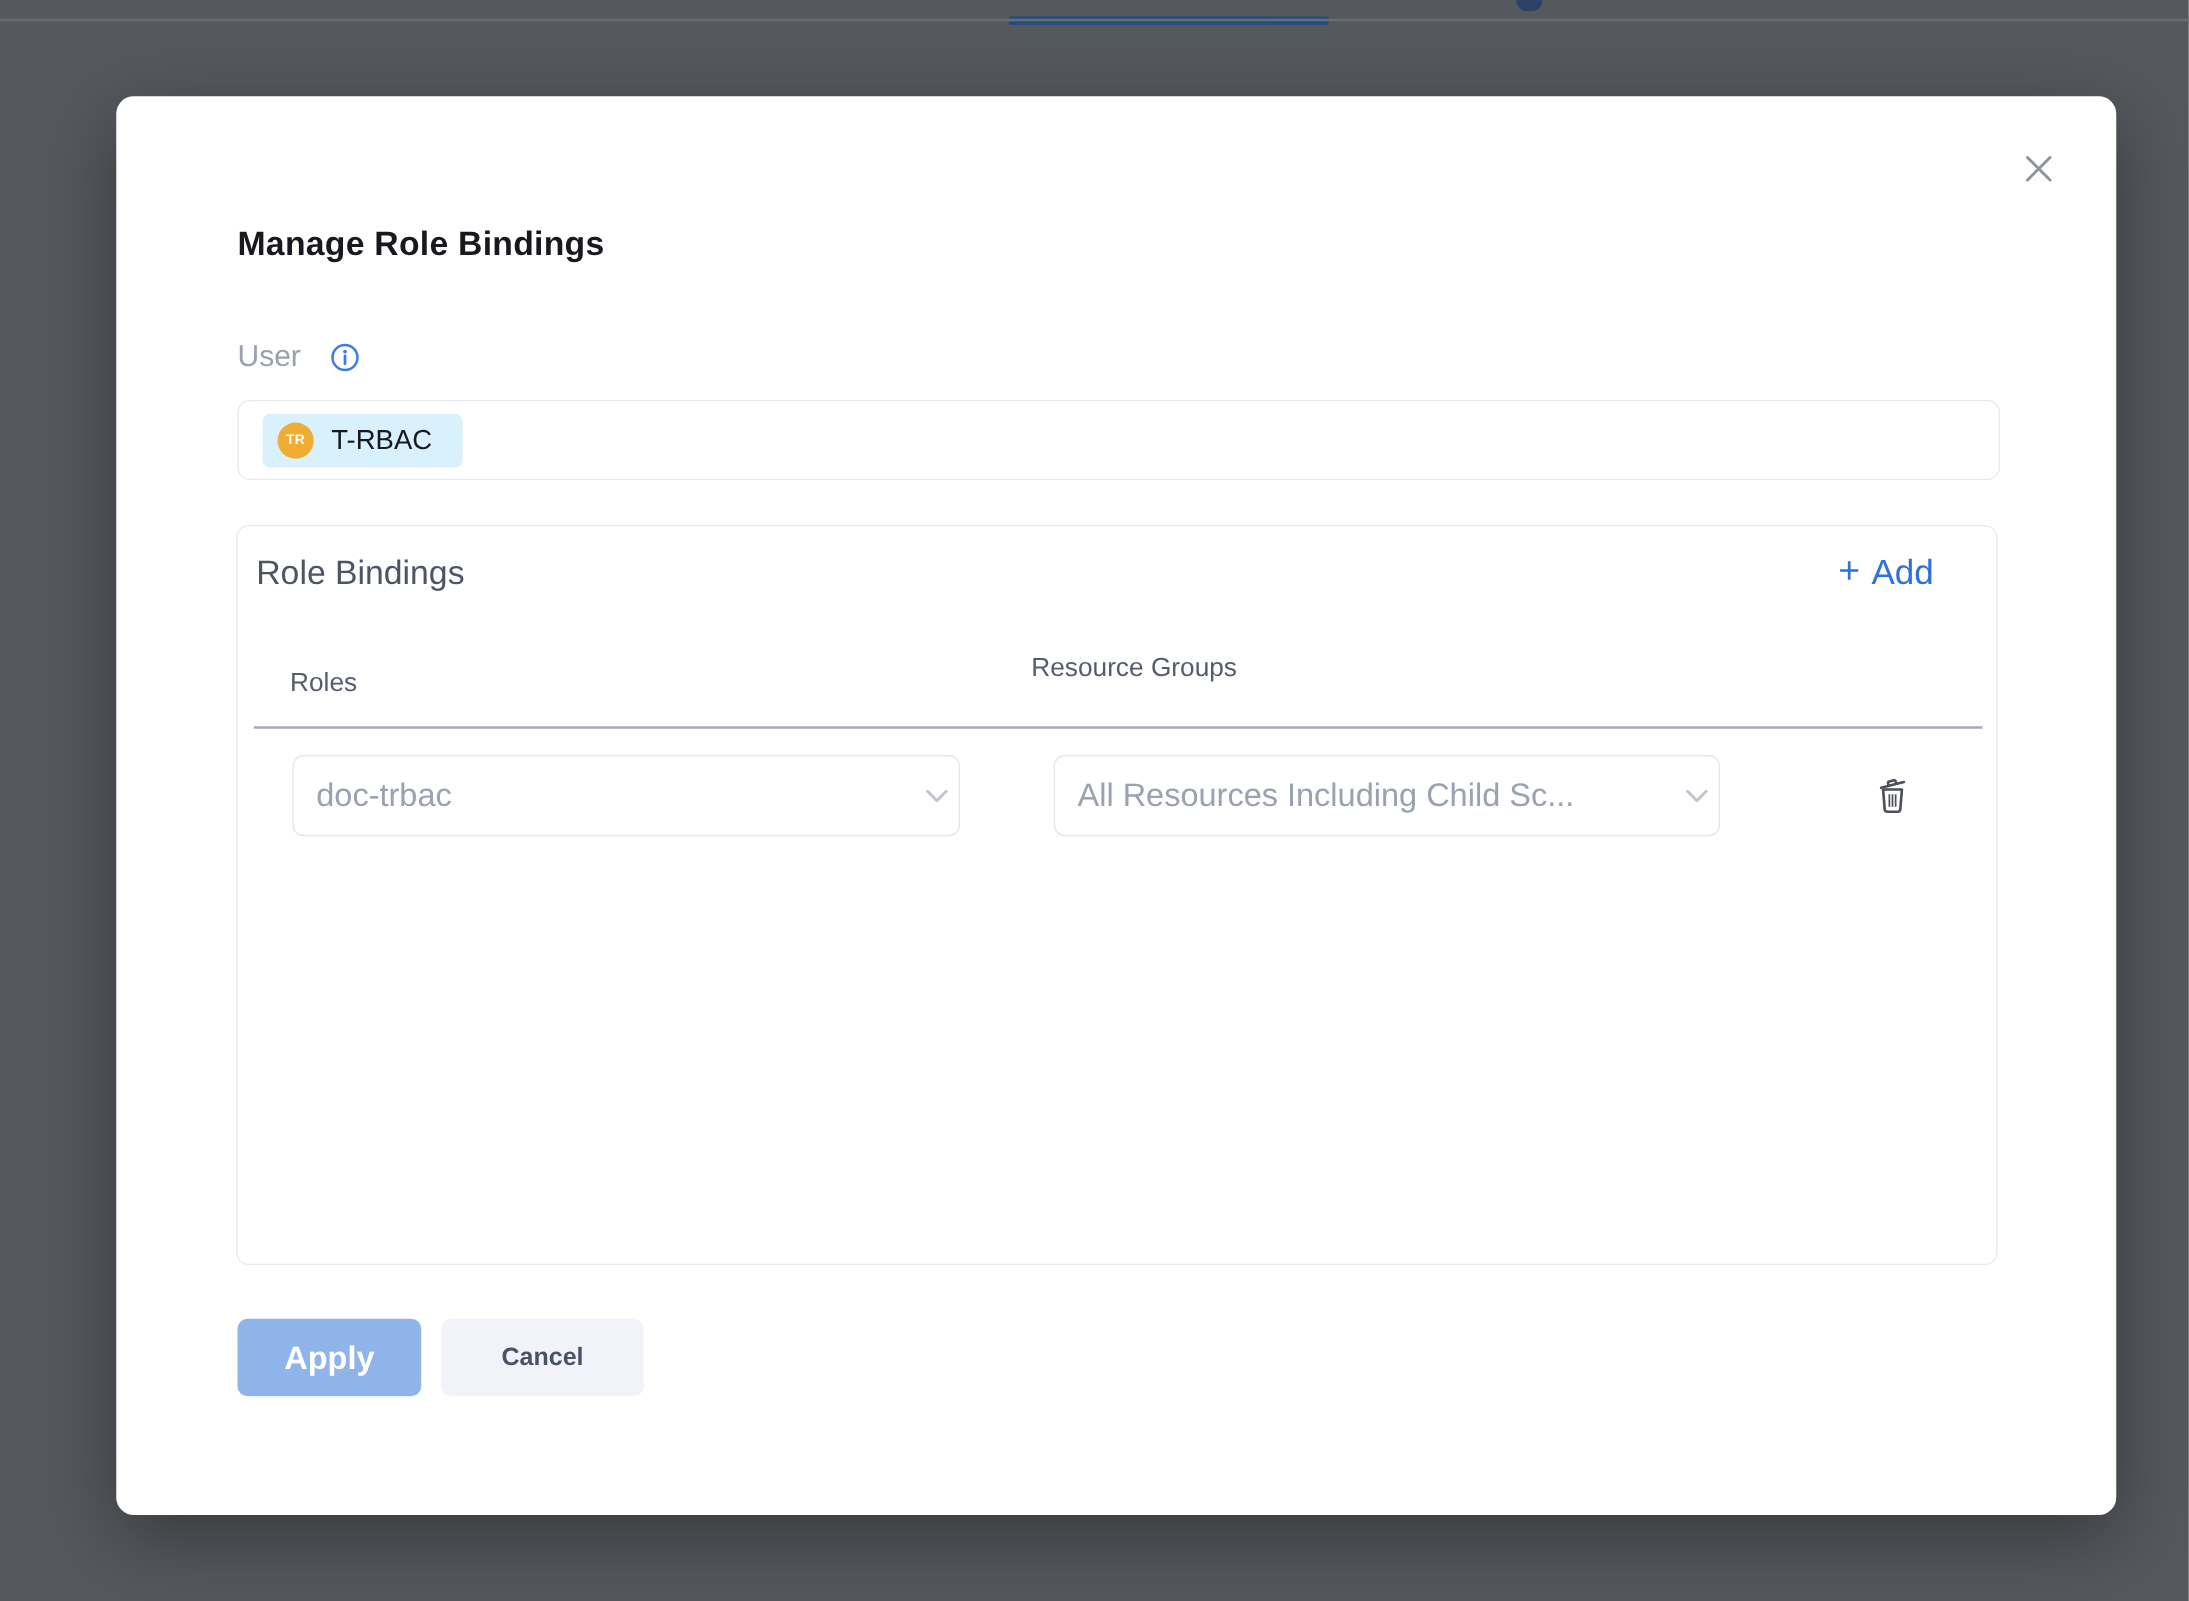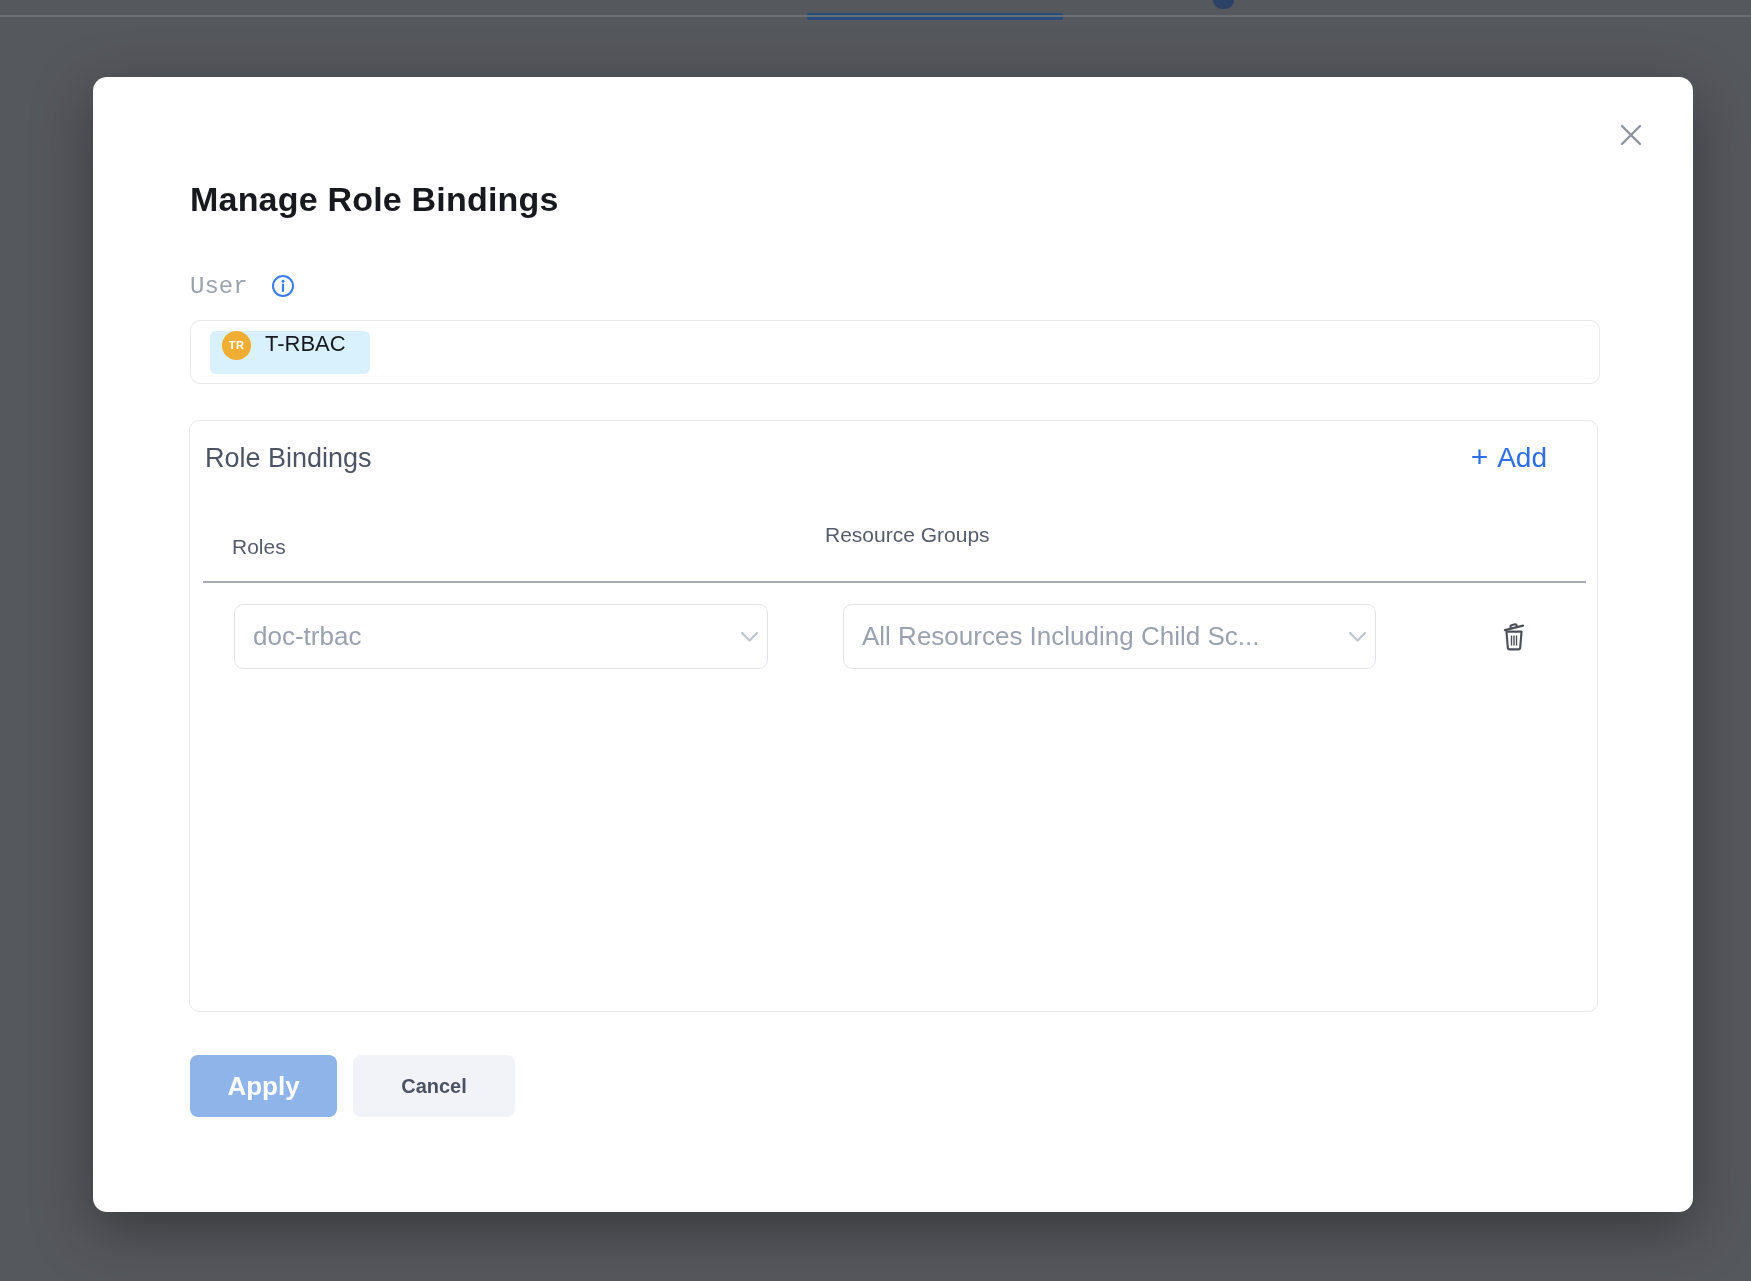--- a/index.html
+++ b/index.html
@@ -34,39 +34,39 @@
     background: #ffffff; border-radius: 14px;
     box-shadow: 0 18px 60px rgba(0,0,0,0.35);
   }
   .close-btn {
     position: absolute; left: 1518px; top: 38px; width: 40px; height: 40px;
     background: transparent; border: none; cursor: pointer;
     display: flex; align-items: center; justify-content: center;
   }
   .modal-title {
     position: absolute; left: 97px; top: 103px;
-    font-size: 34px; font-weight: 700; color: #17191e; letter-spacing: 0.2px;
+    font-size: 27px; font-weight: 700; color: #17191e; letter-spacing: 0.2px;
   }
 
   
   .user-label-row {
     position: absolute; left: 97px; top: 196px; height: 26px;
-    display: flex; align-items: center; gap: 23px; font-family: Liberation Mono, monospace;
+    display: flex; align-items: center; gap: 23px;
   }
   .user-label { font-size: 24px; color: #9aa2ae; }
 
   
   .user-input {
     position: absolute; left: 97px; top: 243px; width: 1410px; height: 64px;
     border: 1.5px solid #e7e8ed; border-radius: 10px; background: #ffffff;
     display: flex; align-items: center; padding-left: 19px;
   }
   .user-chip {
     height: 43px; background: #d8f1fd; border-radius: 6px;
-    display: flex; gap: 14px; padding: 0 24px 0 12px;
+    display: flex; align-items: center; gap: 14px; padding: 0 24px 0 12px;
   }
   .chip-avatar {
     width: 29px; height: 29px; border-radius: 50%; background: #f0ad33;
     color: #ffffff; font-size: 11px; font-weight: 700;
     display: flex; align-items: center; justify-content: center; letter-spacing: 0.3px;
   }
   .chip-name { font-size: 22px; color: #17191e; }
 
   
   .rb-panel {

